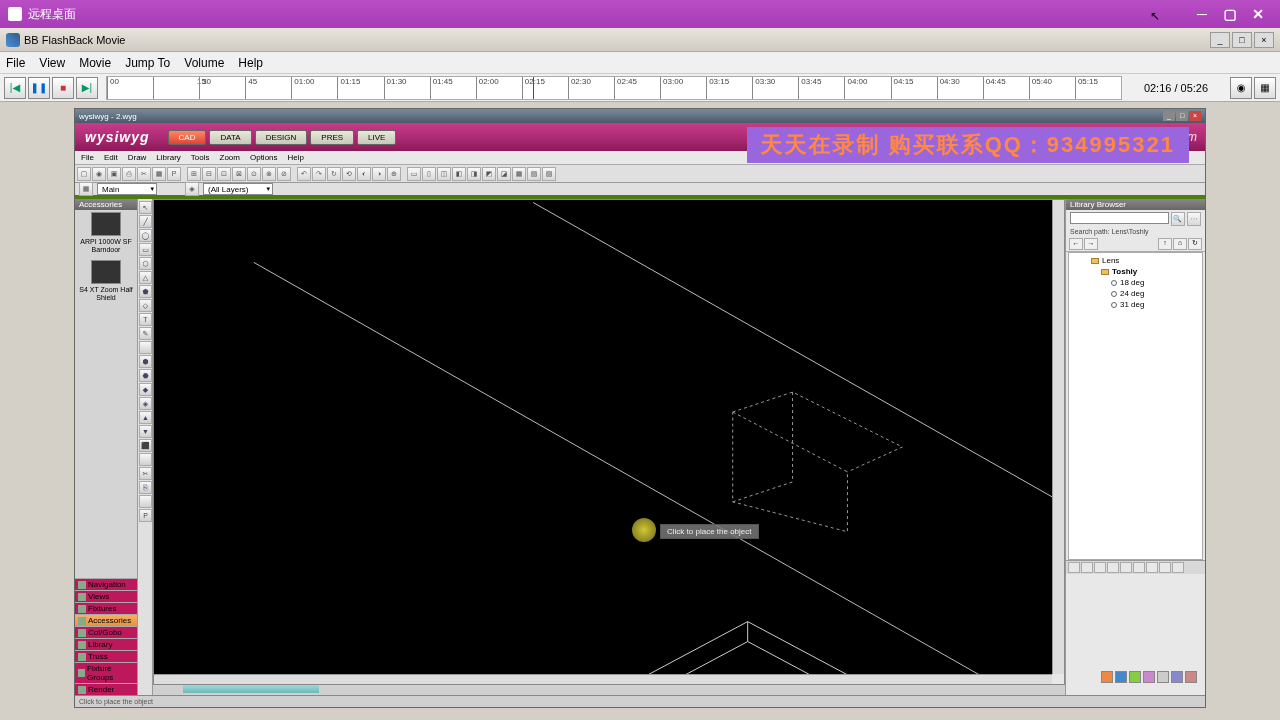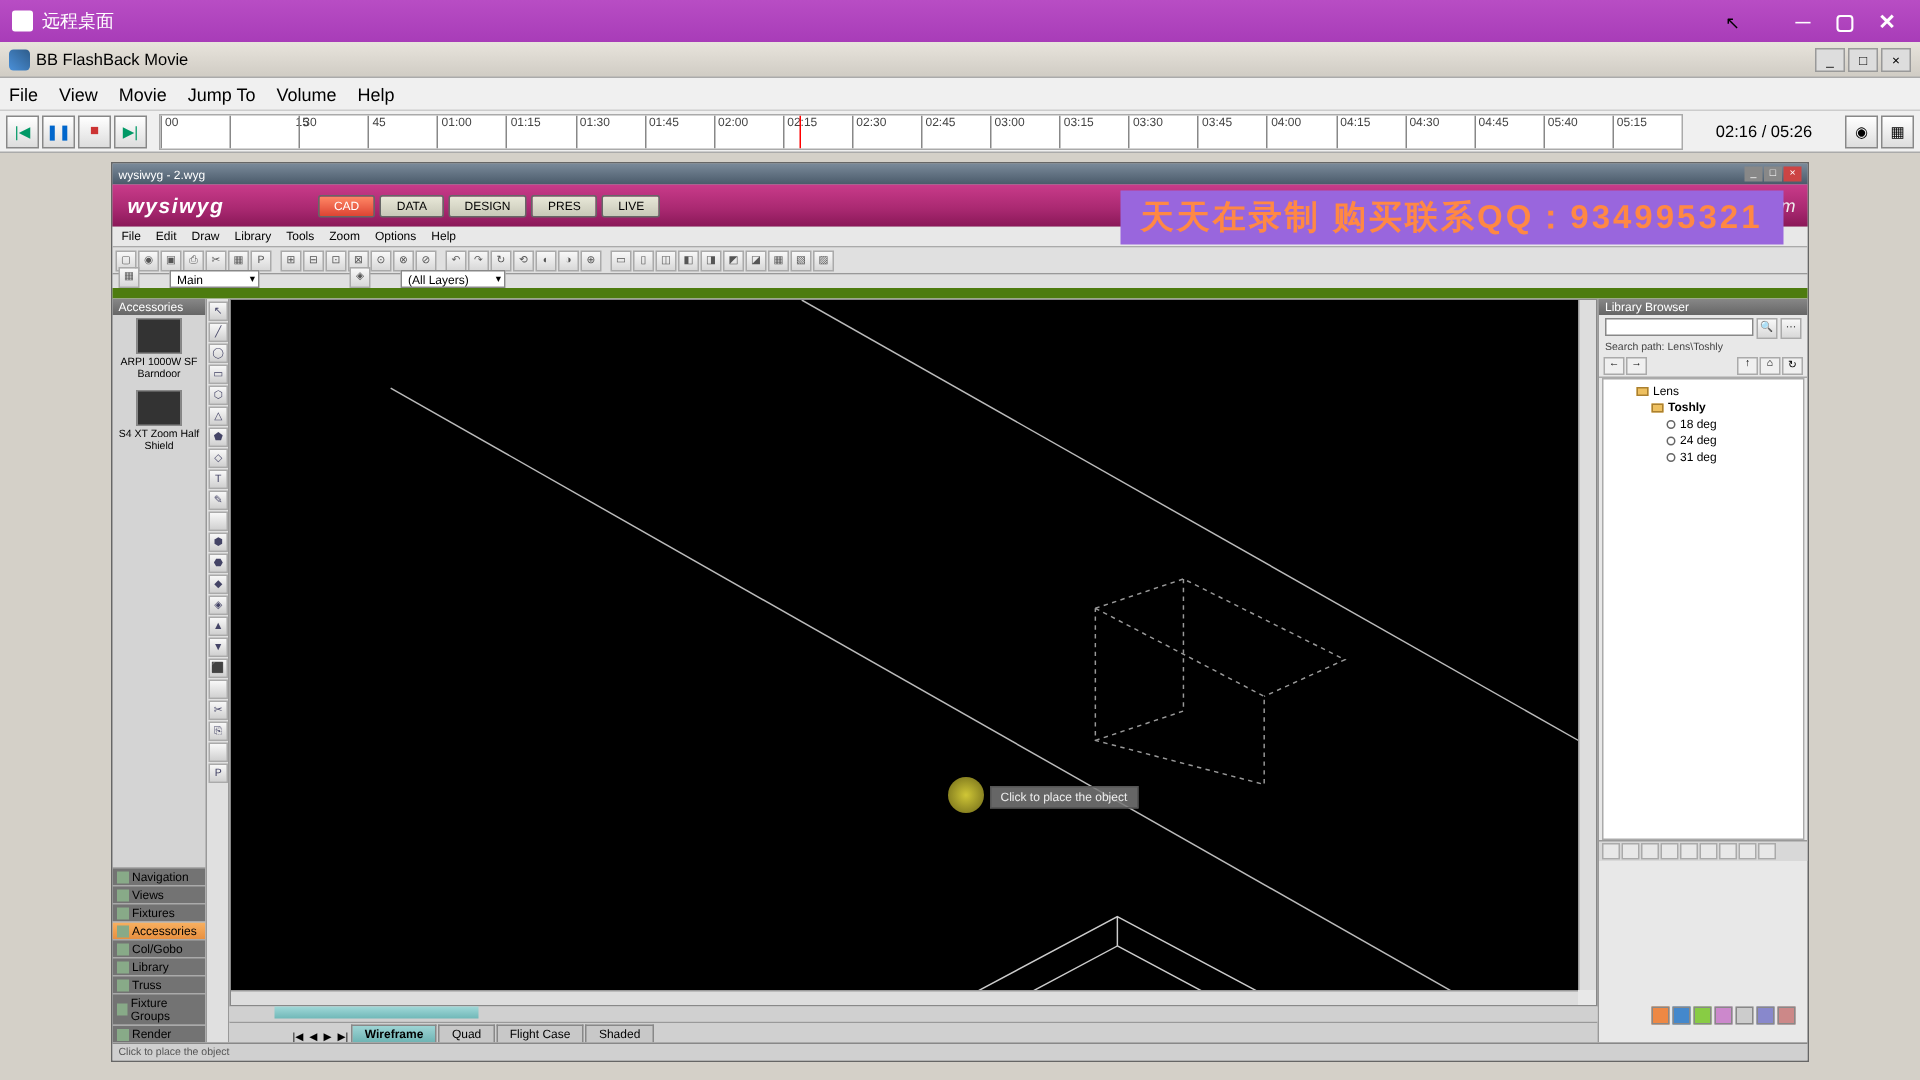--- a/index.html
+++ b/index.html
@@ -42,46 +42,46 @@
 .wys-container { margin: 6px 74px 0 74px; border: 1px solid #666; background: #c0c0c0; height: 600px; display: flex; flex-direction: column; position: relative; }
 .wys-titlebar { height: 14px; background: linear-gradient(#7a8a9a, #4a5a6a); display: flex; align-items: center; padding: 0 4px; font-size: 8px; color: #fff; }
 .wys-titlebar .spacer { flex: 1; }
 .wys-titlebar .wbtn { width: 12px; height: 10px; background: #c44; margin-left: 1px; font-size: 7px; text-align: center; line-height: 10px; }
 .wys-titlebar .wbtn.g { background: #888; }
 
 .wys-header { height: 28px; background: linear-gradient(180deg, #c93b8a 0%, #a82870 60%, #8a1858 100%); display: flex; align-items: center; position: relative; }
 .wys-logo { color: #fff; font-style: italic; font-weight: bold; font-size: 14px; padding: 0 10px; letter-spacing: 1px; }
 .wys-modes { display: flex; gap: 3px; margin-left: 8px; }
 .wys-mode { font-size: 8px; padding: 2px 10px; background: linear-gradient(#e8e8d8,#c8c8b8); border: 1px solid #666; border-radius: 2px; cursor: pointer; }
-.wys-mode.active { background: linear-gradient(#f86,#d43); color: #fff; margin-left: 44px; }
+.wys-mode.active { background: linear-gradient(#f86,#d43); color: #fff; }
 .wys-perform { position: absolute; right: 8px; color: #eee; font-size: 12px; font-style: italic; }
 
 .wys-overlay-banner { position: absolute; top: 4px; right: 16px; height: 36px; background: #9966dd; color: #ff8844; font-size: 22px; font-weight: bold; padding: 2px 14px; display: flex; align-items: center; z-index: 50; letter-spacing: 2px; }
 
 .wys-menu { height: 14px; background: #e8e8e8; display: flex; align-items: center; padding: 0 6px; font-size: 8px; gap: 10px; border-bottom: 1px solid #aaa; }
 
 .wys-toolbar { height: 18px; background: #e0e0e0; border-bottom: 1px solid #999; display: flex; align-items: center; gap: 1px; padding: 0 2px; }
 .wys-tbtn { width: 14px; height: 14px; background: linear-gradient(#f8f8f8,#d8d8d8); border: 1px solid #aaa; font-size: 7px; text-align: center; line-height: 12px; cursor: pointer; color: #555; }
 .wys-tsep { width: 4px; }
 
-.wys-toolbar2 { height: 16px; background: #e0e0e0; border-bottom: 7px solid #4d7c0f; display: flex; align-items: flex-end; padding: 0 4px; gap: 20px; font-size: 8px; }
+.wys-toolbar2 { height: 16px; background: #e0e0e0; border-bottom: 4px solid #4d7c0f; display: flex; align-items: center; padding: 0 4px; gap: 4px; font-size: 8px; }
 .wys-dd { border: 1px solid #888; background: #fff; padding: 0 14px 0 4px; height: 12px; font-size: 8px; display: flex; align-items: center; position: relative; }
 .wys-dd::after { content: "▾"; position: absolute; right: 2px; font-size: 7px; }
 
 .wys-body { flex: 1; display: flex; overflow: hidden; }
 
 
 .wys-left { width: 62px; background: #d4d4d4; display: flex; flex-direction: column; font-size: 8px; }
 .wys-panel-head { background: linear-gradient(#888,#666); color: #fff; padding: 1px 4px; font-size: 8px; }
 .wys-acc-items { flex: 1; padding: 2px; }
 .wys-acc-item { text-align: center; margin-bottom: 6px; }
 .wys-acc-thumb { width: 30px; height: 24px; background: #333; margin: 0 auto 2px; border: 1px solid #888; }
 .wys-acc-label { font-size: 7px; line-height: 8px; }
 .wys-nav-list { }
-.wys-nav-item { padding: 1px 3px; border-top: 1px solid #aaa; background: #737373; display: flex; align-items: center; gap: 2px; cursor: pointer; font-size: 8px; }
+.wys-nav-item { padding: 1px 3px; border-top: 1px solid #aaa; background: #be185d; display: flex; align-items: center; gap: 2px; cursor: pointer; font-size: 8px; }
 .wys-nav-item.sel { background: linear-gradient(#f8b060,#e89040); }
 .wys-nav-ico { width: 8px; height: 8px; background: #8a8; }
 
 
 .wys-vtools { width: 16px; background: #e0e0e0; border-left: 1px solid #999; border-right: 1px solid #999; display: flex; flex-direction: column; gap: 1px; padding: 2px 1px; }
 .wys-vtools .vt { width: 13px; height: 13px; background: linear-gradient(#f8f8f8,#d0d0d0); border: 1px solid #aaa; font-size: 7px; text-align: center; line-height: 11px; cursor: pointer; color: #446; }
 
 
 .wys-viewport { flex: 1; background: #e8e8e8; display: flex; flex-direction: column; }
 .wys-canvas-wrap { flex: 1; position: relative; border: 1px solid #888; margin: 0; }
@@ -382,30 +382,20 @@
             </svg>
             <div class="wys-highlight" style="left:478px; top:318px;"></div>
             <div class="wys-tooltip" style="left:506px; top:324px;">Click to place the object</div>
           </div>
           <div class="wys-vscroll"></div>
           <div class="wys-hscroll"></div>
         </div>
         <div style="height:10px; background:#d0d0d0; position:relative;">
           <div class="wys-tab-bar"></div>
         </div>
-        <div class="wys-tabstrip" id="wys-tabs">
-            <div style="padding: 0px 2px; font-size: 7px;">|◀</div>
-            <div style="padding: 0px 2px; font-size: 7px;">◀</div>
-            <div style="padding: 0px 2px; font-size: 7px;">▶</div>
-            <div style="padding: 0px 2px; font-size: 7px;">▶|</div>
-            <div class="wys-tab active">Wireframe</div>
-            <div class="wys-tab">Quad</div>
-            <div class="wys-tab">Flight Case</div>
-            <div class="wys-tab">Shaded</div>
-          </div>
       </div>
 
       <div class="wys-right">
         <div class="wys-panel-head">Library Browser</div>
         <div class="wys-lib-search">
           <div style="display:flex; gap:2px;">
             <div class="wys-lib-input" style="flex:1"></div>
             <div class="wys-tbtn">🔍</div>
             <div class="wys-tbtn">⋯</div>
           </div>

